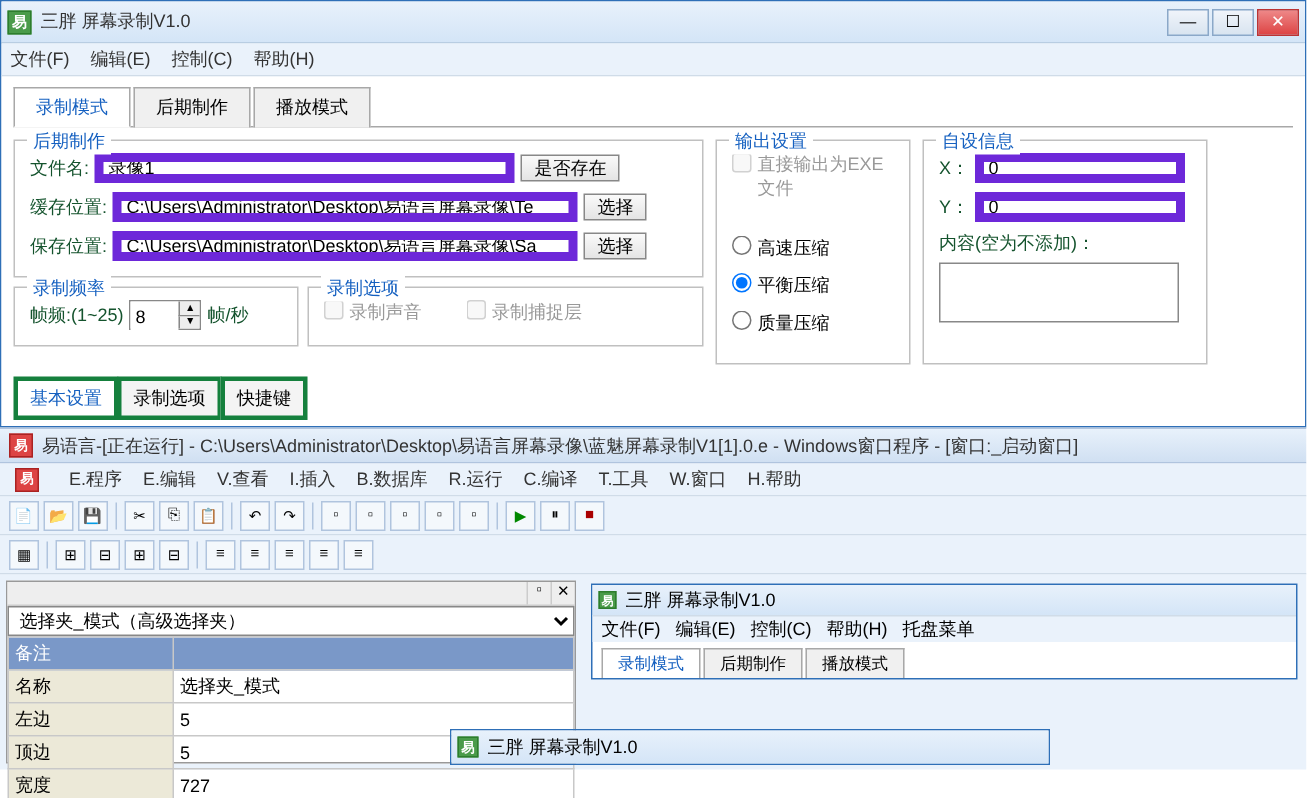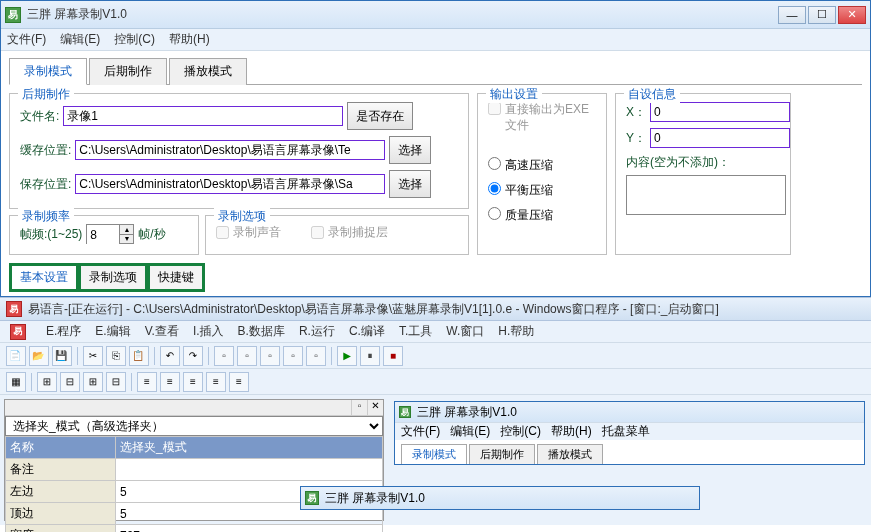--- a/index.html
+++ b/index.html
@@ -16,28 +16,28 @@
 .client{background:#fff;padding:6px 8px 4px 8px}
 .tabs{display:flex;border-bottom:1px solid #a8a8a8;margin-bottom:8px}
 .tab{padding:4px 14px;border:1px solid #a8a8a8;border-bottom:none;background:#f0f0f0;margin-right:2px;cursor:pointer;position:relative;top:1px}
 .tab.active{background:#fff;color:#1560c0;border-bottom:1px solid #fff}
 .panels{display:flex;gap:8px}
 .fieldset{border:1px solid #c0c0c0;padding:8px 10px 10px 10px;position:relative}
 .fieldset>.legend{position:absolute;top:-8px;left:8px;background:#fff;padding:0 4px;color:#1560c0}
 .row{display:flex;align-items:center;margin-bottom:6px;gap:4px}
 .row:last-child{margin-bottom:0}
 .lbl{color:#14532d;white-space:nowrap}
-input[type=text]{border:1px solid #6d28d9;height:20px;padding:0 3px;font-size:12px}
-.btn{border:1px solid #888;background:linear-gradient(#fafafa,#e4e4e4);height:28px;padding:0 8px;cursor:pointer;white-space:nowrap}
+input[type=text]{border:6px solid #6d28d9;height:20px;padding:0 3px;font-size:12px}
+.btn{border:1px solid #888;background:linear-gradient(#fafafa,#e4e4e4);height:18px;padding:0 8px;cursor:pointer;white-space:nowrap}
 .spinner{display:inline-flex;border:1px solid #888;height:20px}
 .spinner input{border:none;width:32px;text-align:left;padding:0 3px}
 .spinner .spins{display:flex;flex-direction:column;width:14px}
 .spinner .spins div{flex:1;border-left:1px solid #888;display:flex;align-items:center;justify-content:center;font-size:7px;cursor:pointer;background:#eee}
 .spinner .spins div:first-child{border-bottom:1px solid #888}
-.chk{display:flex;align-items:center;gap:4px}
+.chk{display:flex;align-items:flex-start;gap:4px}
 .chk input{width:13px;height:13px}
 .radio{display:flex;gap:4px;margin-bottom:8px}
 .radio input{width:13px;height:13px}
 .bottom-tabs{display:flex;margin-top:8px}
 .btab{padding:3px 8px;border:3px solid #15803d;background:#f4f4f4;cursor:pointer;margin-right:-1px}
 .btab.active{background:#fff;color:#1560c0}
 .ide-bar{background:linear-gradient(#e8f1fb,#d0e0f2);height:24px;display:flex;align-items:center;padding:0 6px;border-top:1px solid #b0c4de;border-bottom:1px solid #b0c4de}
 .ide-icon{width:16px;height:16px;background:#d44;border:1px solid #a22;margin-right:6px;display:flex;align-items:center;justify-content:center;color:#fff;font-size:9px;font-weight:bold}
 .ide-title{color:#333;font-size:12px}
 .ide-menu{background:#eaf2fb;height:22px;display:flex;align-items:center;padding:0 10px;gap:14px;border-bottom:1px solid #d0dce8}
@@ -157,21 +157,21 @@
         <label class="radio">
             <input type="radio" name="comp" checked="" style="">
             <span>平衡压缩</span>
           </label>
         <label class="radio">
             <input type="radio" name="comp" style="">
             <span>质量压缩</span>
           </label>
       </div>
 
-      <div class="fieldset" style="width:176px">
+      <div class="fieldset" style="width:190px">
         <div class="legend">自设信息</div>
         <div class="row">
             <span class="lbl">X：</span>
             <input type="text" style="width: 140px;" value="0">
           </div>
         <div class="row">
             <span class="lbl">Y：</span>
             <input type="text" style="width: 140px;" value="0">
           </div>
         <div class="lbl" style="margin-bottom:4px">内容(空为不添加)：</div>
@@ -246,26 +246,26 @@
     <div class="prop-header">
       <span>▫</span>
       <span>✕</span>
     </div>
     <select class="prop-select">
       <option>选择夹_模式（高级选择夹）</option>
     </select>
     <table class="prop-table">
       <tbody>
           <tr>
+            <td>备注</td>
+            <td></td>
+          </tr>
+      <tr>
             <td>名称</td>
             <td>选择夹_模式</td>
-          </tr>
-      <tr>
-            <td>备注</td>
-            <td></td>
           </tr>
       <tr>
             <td>左边</td>
             <td>5</td>
           </tr>
       <tr>
             <td>顶边</td>
             <td>5</td>
           </tr>
       <tr>

